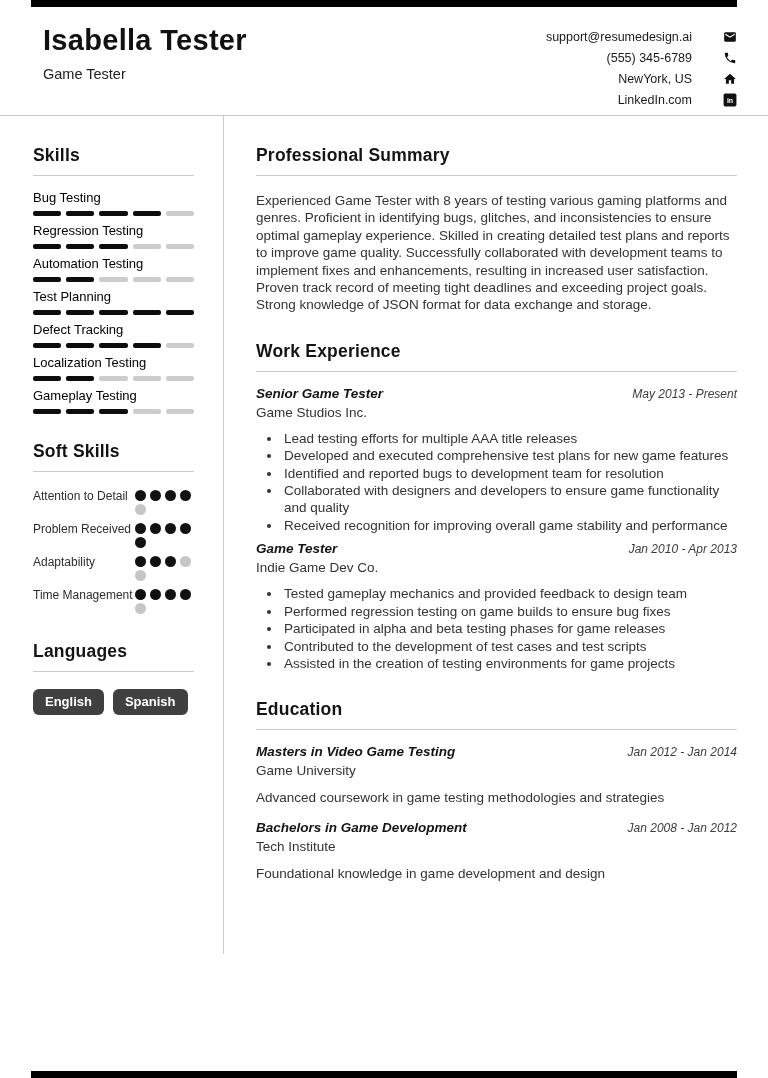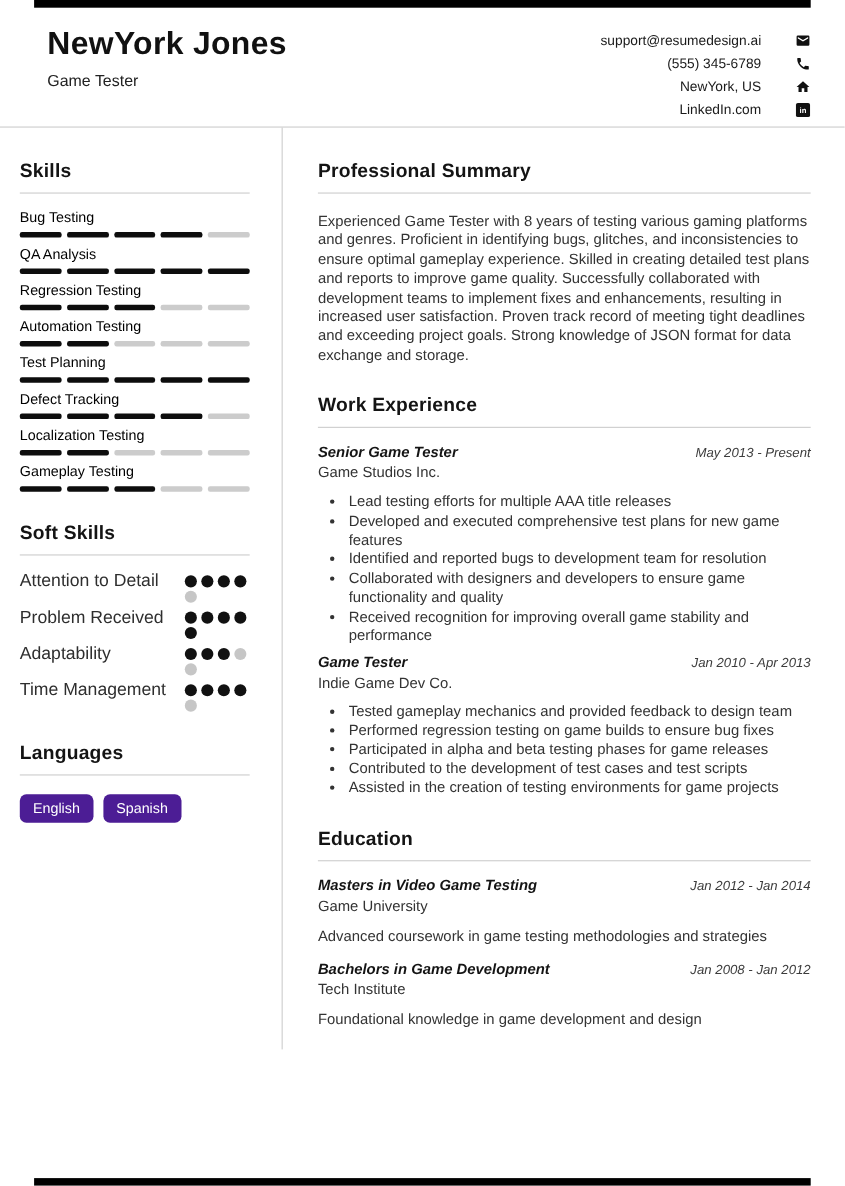--- a/index.html
+++ b/index.html
@@ -26,23 +26,23 @@
   .name { font-size: 29px; font-weight: 700; letter-spacing: 0.3px; color: #111; line-height: 33px; }
   .job-title-header { font-size: 14.5px; color: #222; margin-top: 9px; }
   .contact { display: flex; flex-direction: column; align-items: flex-end; padding-top: 2px; }
   .contact-line { display: flex; align-items: center; height: 21px; font-size: 12.5px; color: #1a1a1a; gap: 24px; }
   .contact-icon { width: 14px; height: 14px; margin-left: 7px; color: #111; display: inline-flex; }
   .contact-icon svg { width: 14px; height: 14px; }
 
   
   .columns { display: flex; min-height: 838px; }
   .sidebar {
-    width: 257px;
+    width: 224px;
     border-right: 1px solid #ccc;
-    padding: 0 29px 0 18px;
+    padding: 0 29px 0 33px;
     flex-shrink: 0;
   }
   .main { flex: 1; padding: 0 31px 0 32px; }
 
   .section-heading { font-size: 17.5px; font-weight: 700; color: #141414; letter-spacing: 0.2px; }
   .mt-first { margin-top: 29px; }
   .mt-section { margin-top: 27px; }
   .section-divider { border-bottom: 1px solid #ccc; margin-top: 9px; }
 
   
@@ -50,29 +50,29 @@
   .skill { margin-bottom: 7px; }
   .skill-label { font-size: 13px; color: #000000; margin-bottom: 5px; line-height: 16px; }
   .skill-bar { display: flex; gap: 5px; }
   .seg { flex: 1; height: 5px; border-radius: 2px; }
   .seg.on { background: #0d0d0d; }
   .seg.off { background: #ccc; }
 
   
   .soft-list { margin-top: 15px; }
   .soft { display: flex; align-items: flex-start; margin-bottom: 5px; }
-  .soft-label { flex: 1; font-size: 16px; line-height: 18px; color: #2e2e2e; }
+  .soft-label { flex: 1; font-size: 12px; line-height: 18px; color: #2e2e2e; }
   .dots { width: 59px; display: flex; flex-wrap: wrap; gap: 3px 4px; padding-top: 3px; }
   .dot { width: 11px; height: 11px; border-radius: 50%; }
   .dot.on { background: #111; }
   .dot.off { background: #c6c6c6; }
 
   
   .badges { display: flex; gap: 9px; margin-top: 17px; }
-  .badge { background: #4c1d95; color: #fff; font-size: 13px; padding: 5px 12px 6px; border-radius: 6px; }
+  .badge { background: #404040; color: #fff; font-size: 13px; padding: 5px 12px 6px; border-radius: 6px; font-weight: bold; }
 
   
   .summary-text { margin-top: 16px; font-size: 13.5px; line-height: 17.4px; color: #333; }
   .job { margin-top: 14px; }
   .job + .job { margin-top: 7px; }
   .job-head { display: flex; justify-content: space-between; align-items: flex-end; font-style: italic; }
   .job-title { font-weight: 700; font-size: 13.5px; color: #141414; }
   .job-dates { font-size: 12px; color: #3c3c3c; white-space: nowrap; }
   .job-company { font-size: 13.5px; color: #333; margin-top: 3px; line-height: 17px; }
   .job-bullets { margin: 9px 0 0; padding-left: 26px; }
@@ -80,21 +80,21 @@
   .edu { margin-top: 14px; }
   .edu-desc { margin-top: 10px; font-size: 13.5px; color: #333; line-height: 17px; }
 </style>
 </head>
 <body>
 
 <div class="edge-bar top"></div>
 
 <header>
   <div>
-    <div class="name">NewYork Jones</div>
+    <div class="name">Isabella Tester</div>
     <div class="job-title-header">Game Tester</div>
   </div>
   <div class="contact" id="contact-list">
       <div class="contact-line">
     <span class="contact-text">support@resumedesign.ai</span>
     <span class="contact-icon">
           <svg viewBox="0 0 24 24">
             <path fill="currentColor" d="M20 4H4a2 2 0 0 0-2 2v12a2 2 0 0 0 2 2h16a2 2 0 0 0 2-2V6a2 2 0 0 0-2-2zm0 4.4-8 5-8-5V6.1l8 5 8-5z"></path>
           </svg>
         </span>
@@ -137,30 +137,20 @@
     <div class="skill-label">Bug Testing</div>
     <div class="skill-bar">
             <div class="seg on"></div>
             <div class="seg on"></div>
             <div class="seg on"></div>
             <div class="seg on"></div>
             <div class="seg off"></div>
           </div>
   </div>
         <div class="skill">
-    <div class="skill-label">QA Analysis</div>
-    <div class="skill-bar">
-            <div class="seg on"></div>
-            <div class="seg on"></div>
-            <div class="seg on"></div>
-            <div class="seg on"></div>
-            <div class="seg on"></div>
-          </div>
-  </div>
-        <div class="skill">
     <div class="skill-label">Regression Testing</div>
     <div class="skill-bar">
             <div class="seg on"></div>
             <div class="seg on"></div>
             <div class="seg on"></div>
             <div class="seg off"></div>
             <div class="seg off"></div>
           </div>
   </div>
         <div class="skill">

